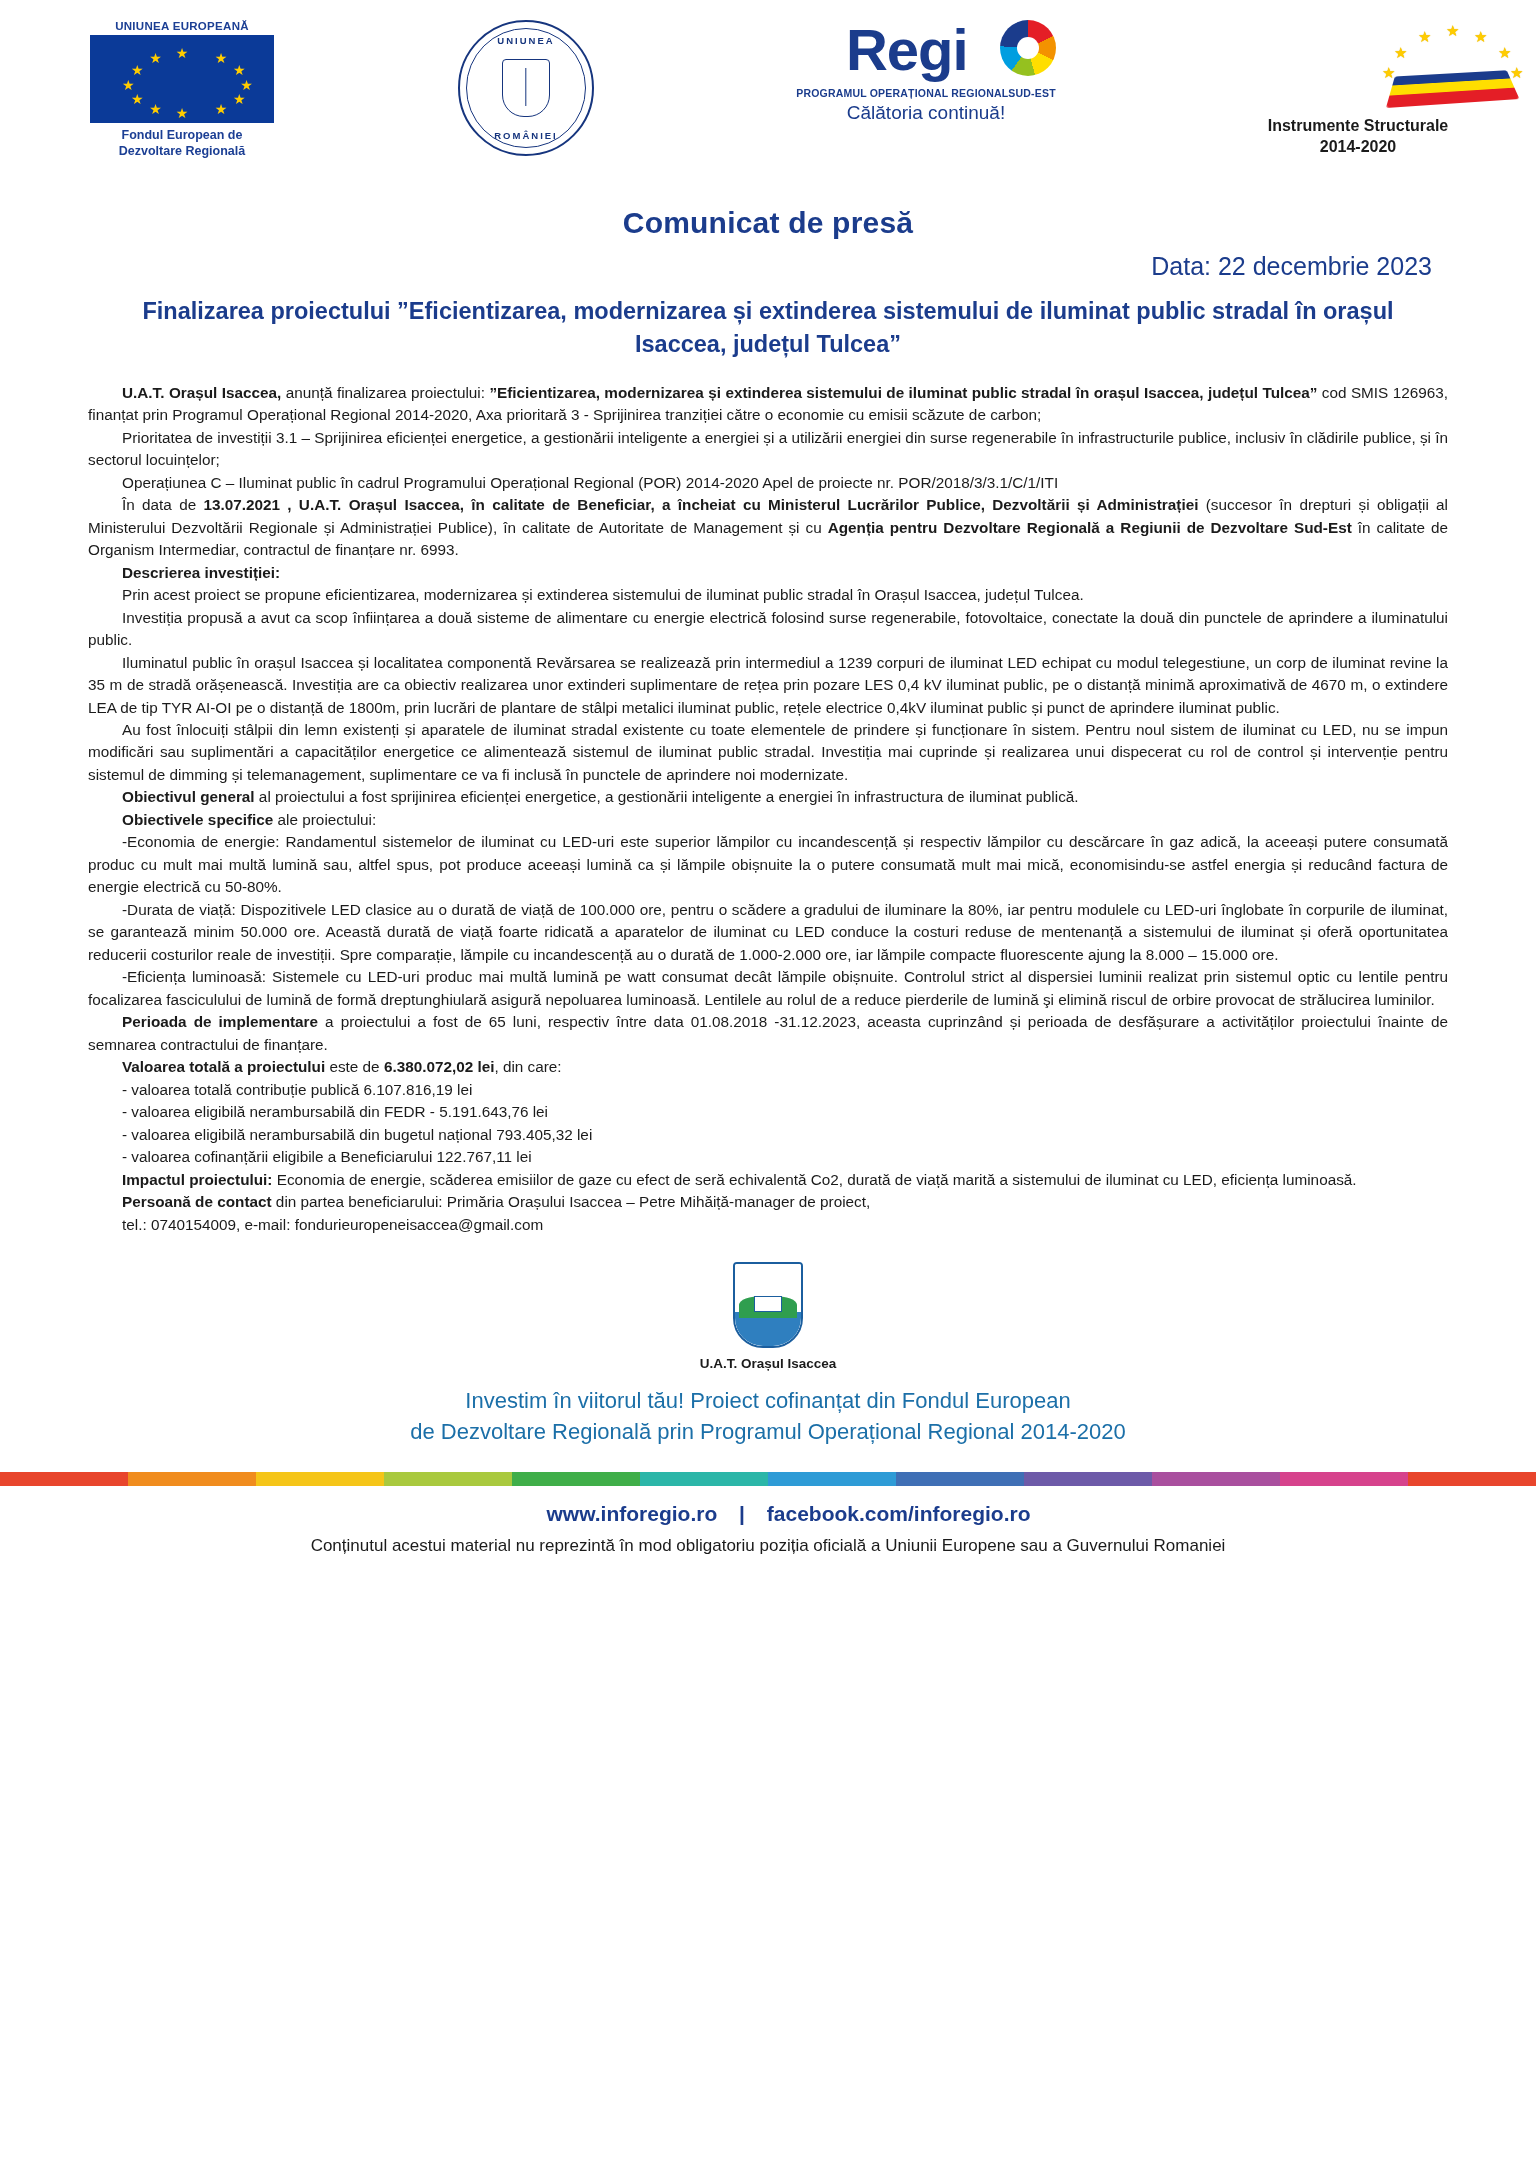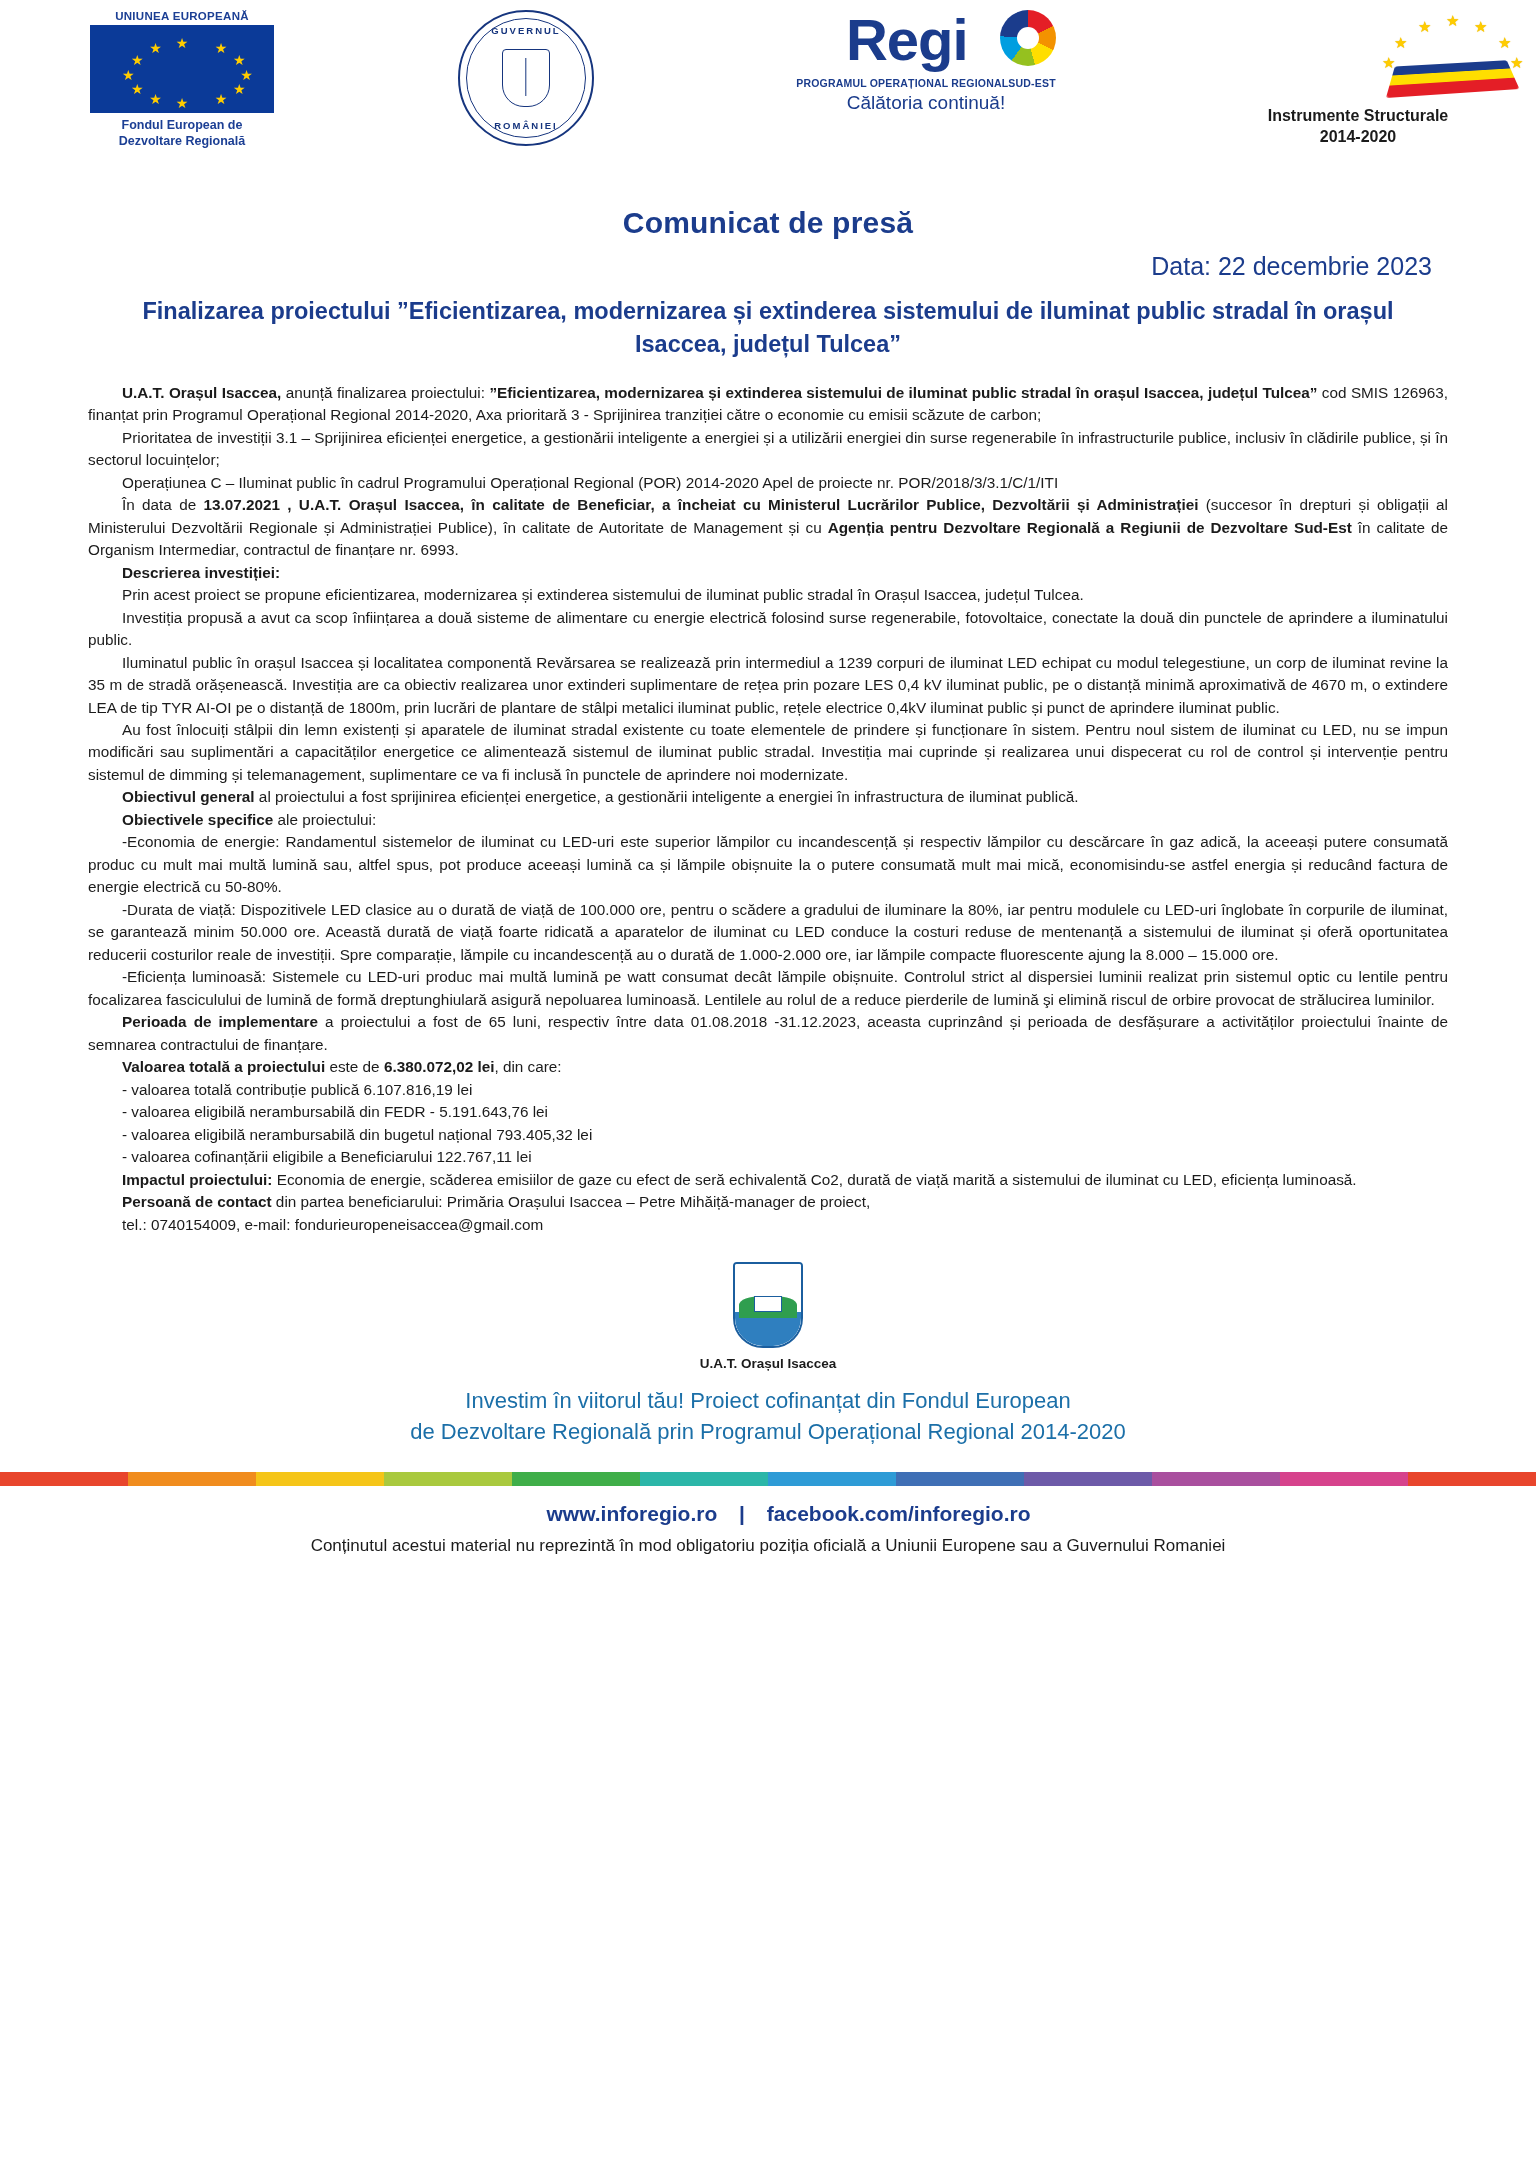--- a/index.html
+++ b/index.html
@@ -16,21 +16,21 @@
     position:relative;
     box-sizing:border-box;
     padding:0;
   }
 
   
   .logo-strip {
     display:flex;
     align-items:flex-start;
     justify-content:space-between;
-    padding:10px 78px 0 88px;
+    padding:20px 78px 0 88px;
     height:200px;
     box-sizing:border-box;
   }
   .logo-block { display:flex; flex-direction:column; align-items:center; }
 
   
   .eu-wrap { width:188px; text-align:center; }
   .eu-title {
     font-size:11.5px; font-weight:bold; letter-spacing:.3px;
     color:#1c3f94; margin-bottom:3px;
@@ -210,21 +210,21 @@
         <span class="eu-star" style="left:32%;top:15px">★</span>
       </div>
       <div class="eu-sub">
         <div>Fondul European de</div>
         <div>Dezvoltare Regională</div>
       </div>
     </div>
 
     <div class="logo-block">
       <div class="gov-seal">
-        <div class="seal-text-top">GUVERNUL</div>
+        <div class="seal-text-top">UNIUNEA</div>
         <div class="crest"></div>
         <div class="seal-text-bottom">ROMÂNIEI</div>
       </div>
     </div>
 
     <div class="logo-block regio">
       <div>
         <span class="regio-word">Regi</span>
         <span class="regio-dot-wrap"><span class="regio-dot"></span></span>
       </div>

